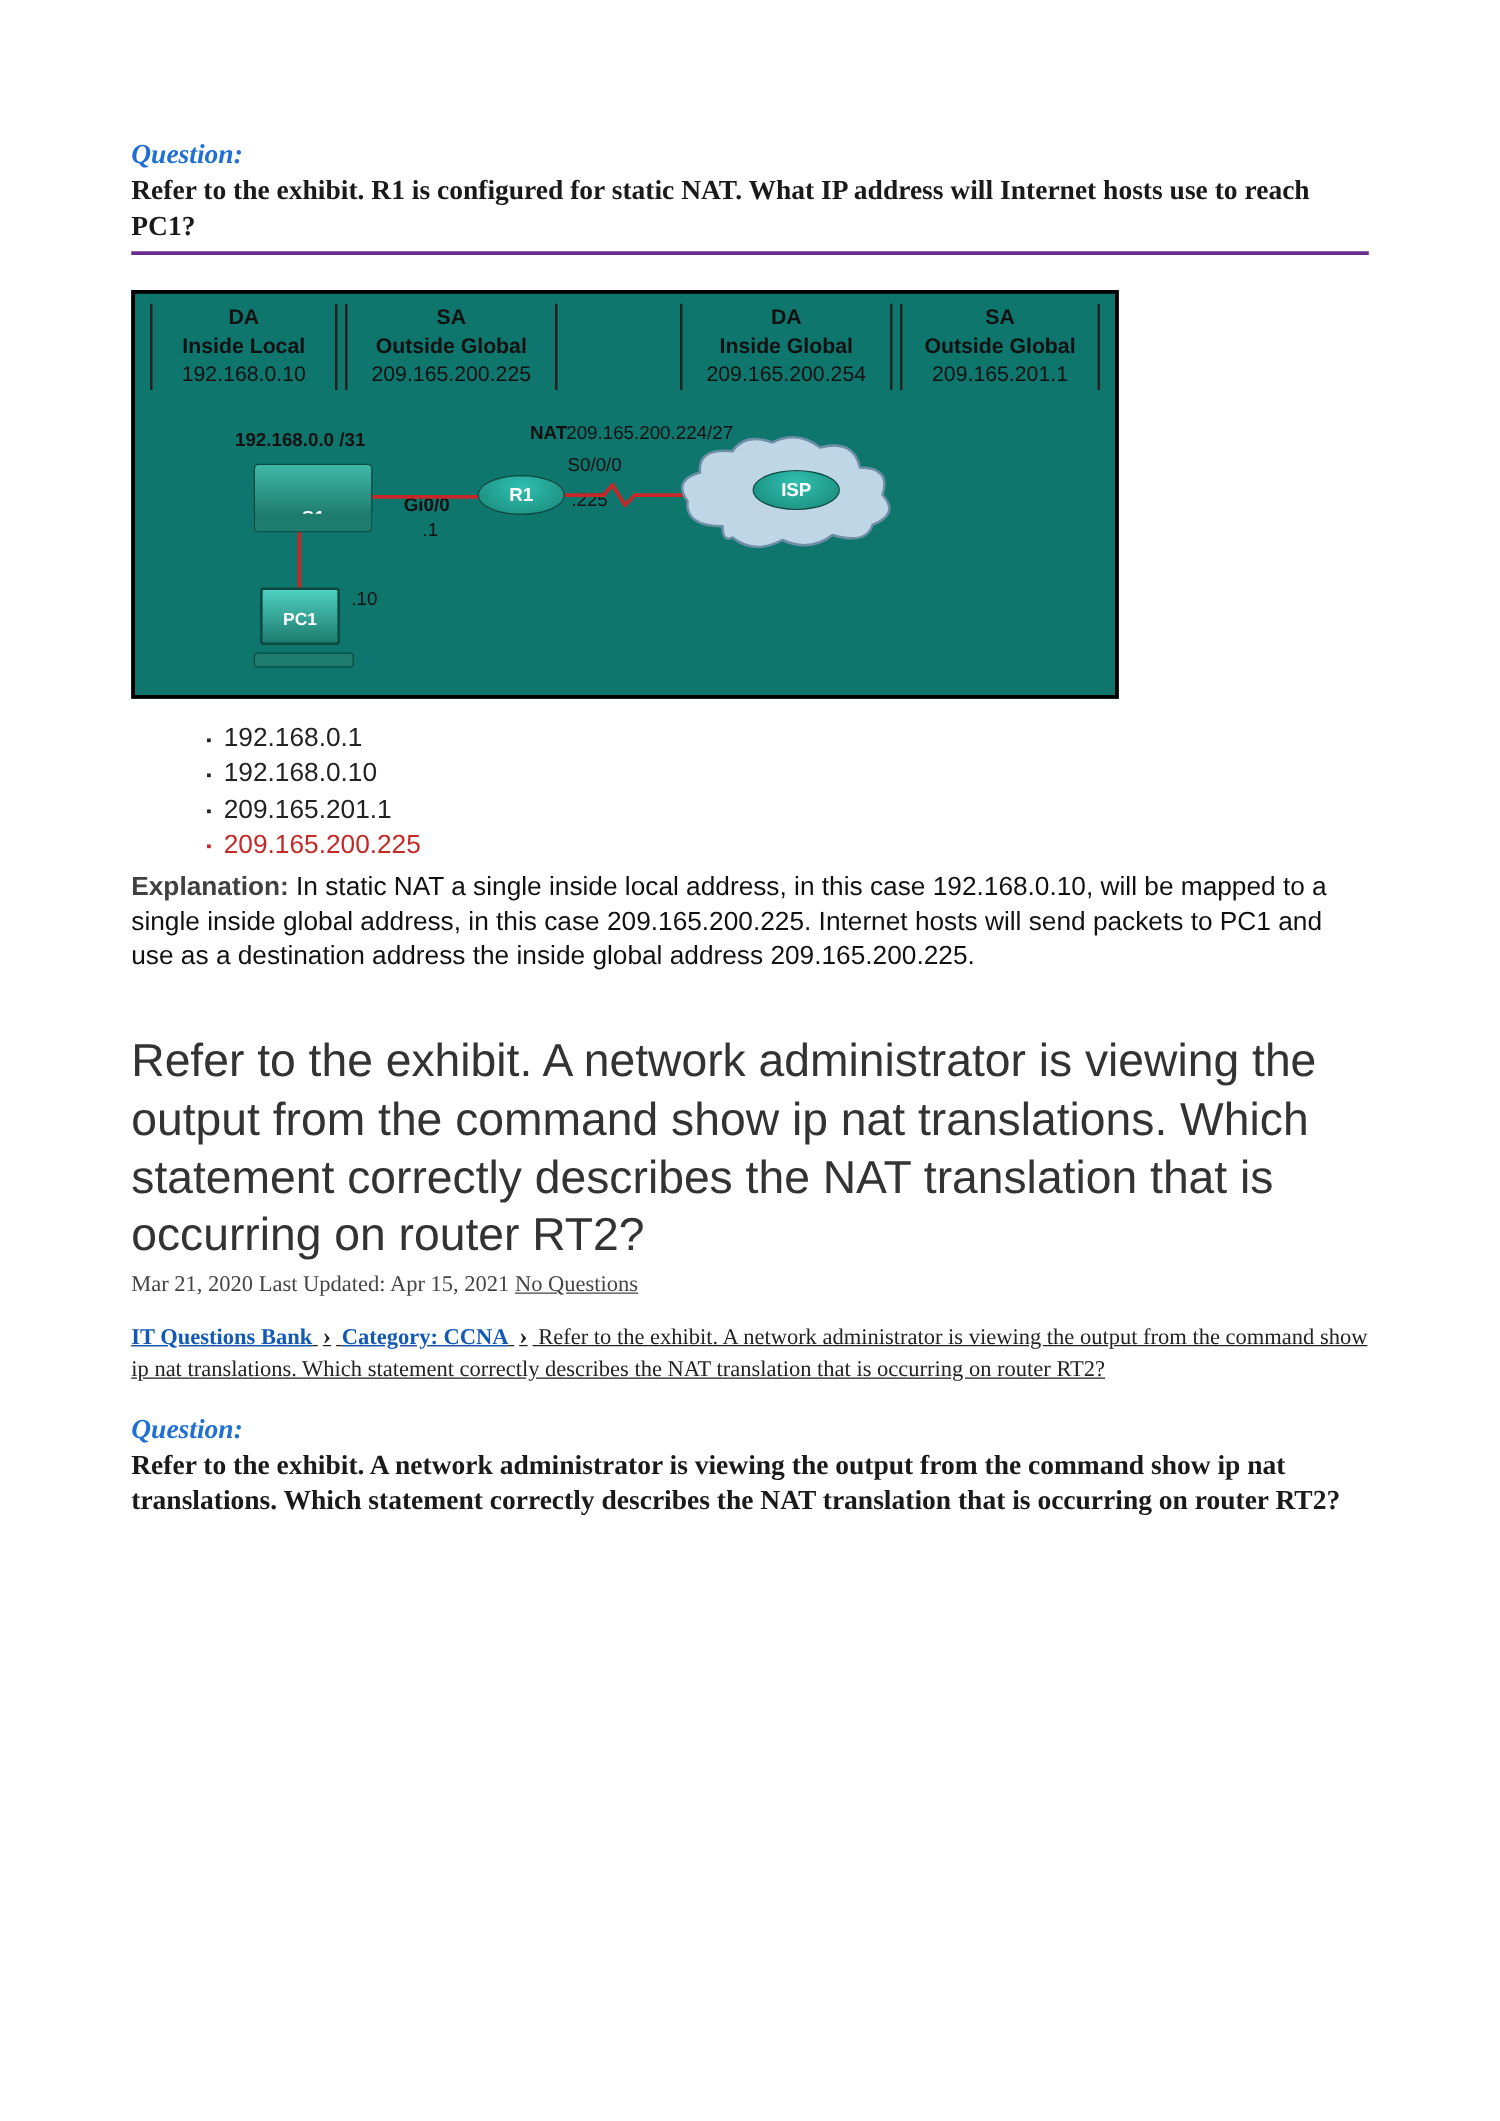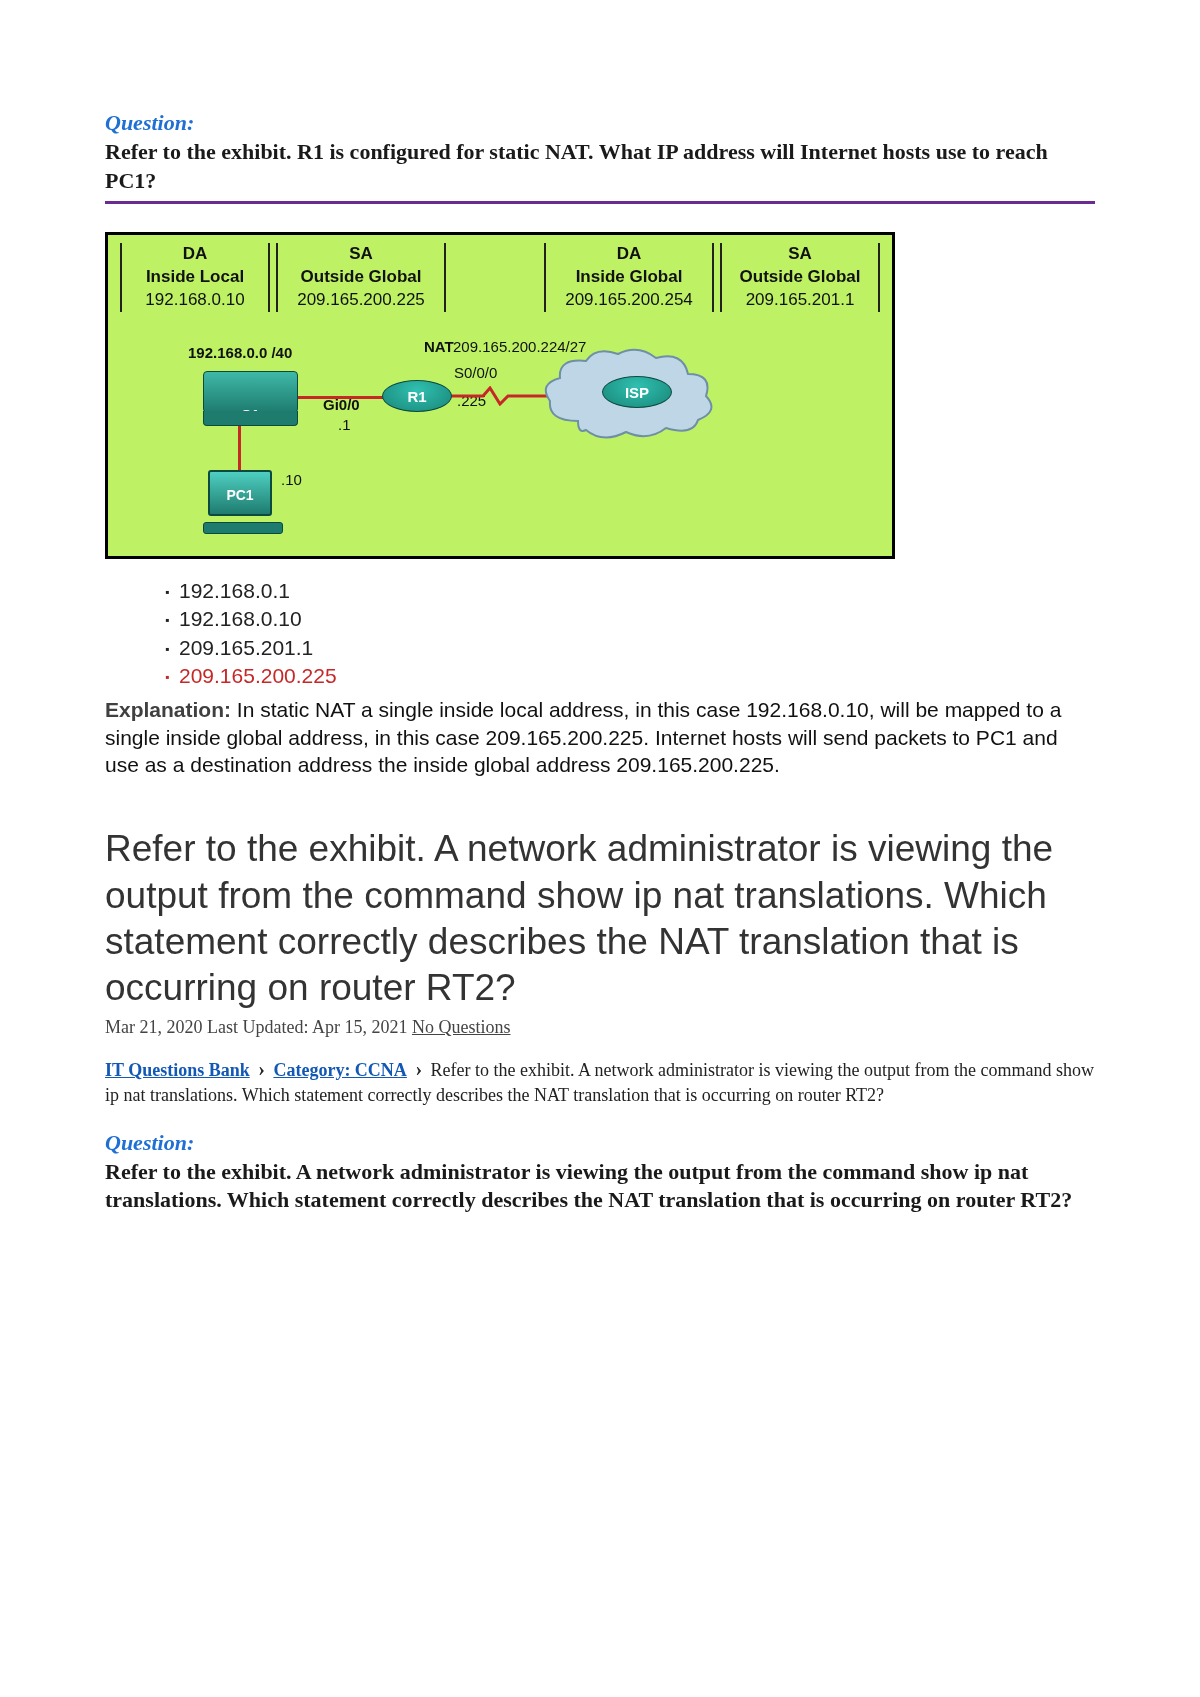--- a/index.html
+++ b/index.html
@@ -21,21 +21,21 @@
       font-weight: bold;
       font-size: 22px;
       line-height: 1.3;
       color: #1a1a1a;
       padding-bottom: 6px;
       border-bottom: 3px solid #6A2C8F;
       margin-bottom: 28px;
     }
     .diagram-box {
       border: 3px solid #000;
-      background: #bef264;
+      background: #0f766e;
       width: 790px;
       padding: 0 0 10px 0;
       margin-bottom: 18px;
     }
     .table-row {
       display: flex;
       gap: 6px;
       padding: 8px 12px 4px 12px;
       align-items: stretch;
     }
@@ -154,20 +154,21 @@
       color: #444;
       margin-bottom: 18px;
     }
     .dates .nocomm { text-decoration: underline; color: #444; }
     .breadcrumb {
       font-family: Georgia, serif;
       font-size: 18px;
       line-height: 1.35;
       color: #222;
       margin-bottom: 22px;
+      text-decoration: underline;
     }
     .breadcrumb a { color: #1258B5; text-decoration: underline; font-weight: bold; }
     .breadcrumb .chev { font-weight: bold; font-size: 20px; margin: 0 4px; }
   </style>
 </head>
 <body>
 
 <div class="question-label">Question:</div>
 <div class="question-text">Refer to the exhibit. R1 is configured for static NAT. What IP address will Internet hosts use to reach PC1?</div>
 
@@ -191,21 +192,21 @@
     </div>
     <div class="table-cell" style="width:160px">
       <div class="hd">SA</div>
       <div class="hd">Outside Global</div>
       <div>209.165.201.1</div>
     </div>
   </div>
 
   <div class="topology">
 
-    <div class="t-lbl" style="left:80px; top:28px;">192.168.0.0 /40</div>
+    <div class="t-lbl" style="left:80px; top:28px;">192.168.0.0 /31</div>
     <div class="t-lbl" style="left:316px; top:22px;">NAT</div>
     <div class="t-lbl" style="left:345px; top:22px; font-weight:normal;">209.165.200.224/27</div>
     <div class="t-lbl" style="left:346px; top:48px; font-weight:normal;">S0/0/0</div>
     <div class="t-lbl" style="left:349px; top:76px; font-weight:normal;">.225</div>
     <div class="t-lbl" style="left:446px; top:62px; font-weight:normal;">.254</div>
     <div class="t-lbl" style="left:215px; top:80px; font-weight:bold;">Gi0/0</div>
     <div class="t-lbl" style="left:230px; top:100px; font-weight:normal;">.1</div>
     <div class="t-lbl" style="left:173px; top:155px; font-weight:normal;">.10</div>
 
     <div class="line h" style="left:185px; top:80px; width:90px;"></div>

